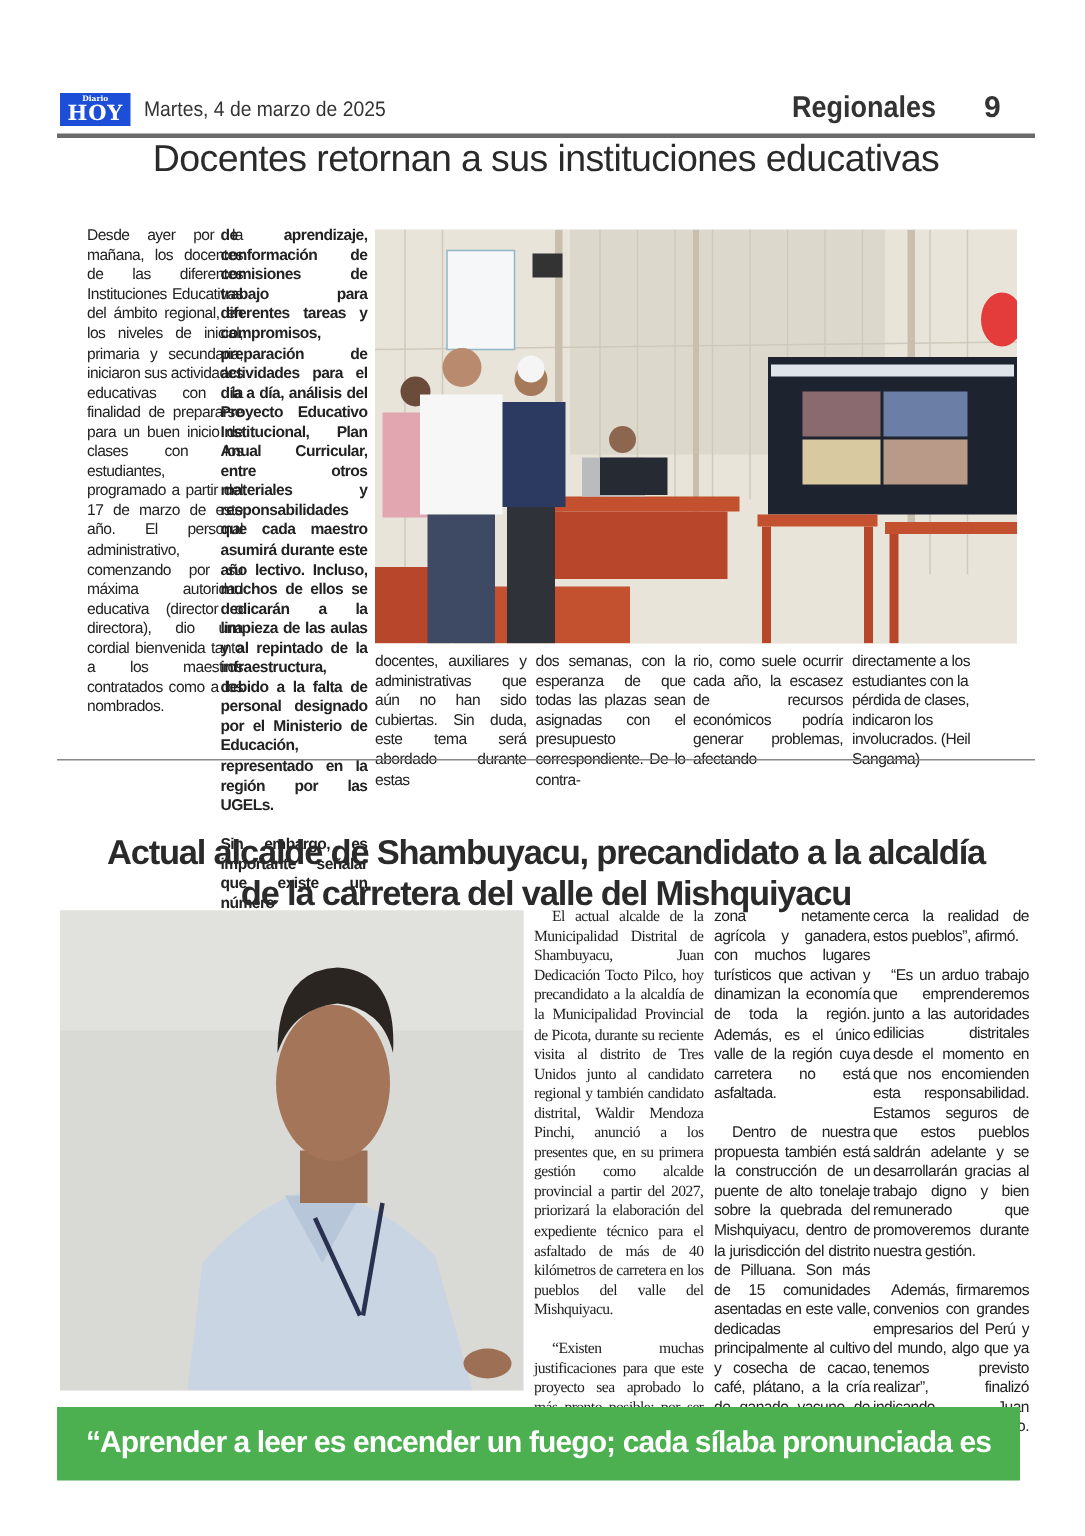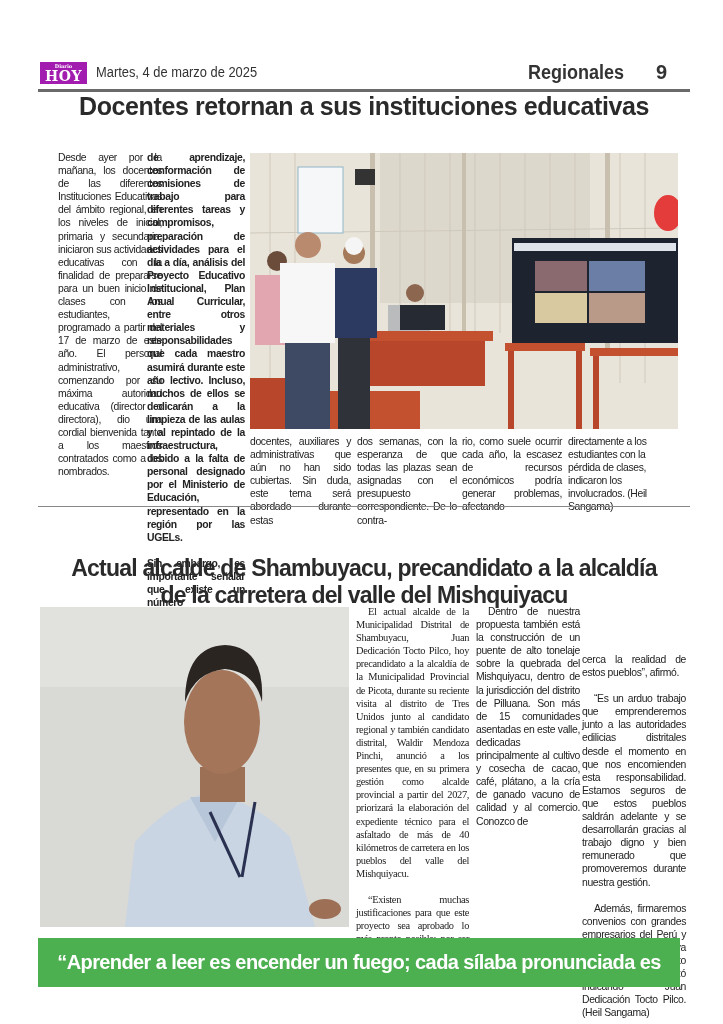--- a/index.html
+++ b/index.html
@@ -1,45 +1,45 @@
 <!DOCTYPE html>
 <html><head>
 <meta charset="utf-8">
 <style>
   html, body { margin:0; padding:0; background:#ffffff; }
   body { width:723px; height:1024px; position:relative; overflow:hidden; font-family:"Liberation Sans", sans-serif; color:#1a1a1a; }
   .abs { position:absolute; }
   
-  .logo { left:40px; top:62px; width:47px; height:22px; background:#a21caf; color:#fff; text-align:center; }
+  .logo { left:40px; top:62px; width:47px; height:22px; background:#1d4ed8; color:#fff; text-align:center; }
   .logo .small { font-family:"DejaVu Serif", serif; font-size:5px; font-weight:bold; line-height:6px; display:block; padding-top:1px; }
   .logo .big { font-family:"DejaVu Serif", serif; font-size:14px; font-weight:bold; line-height:14px; display:block; letter-spacing:0.5px; }
   .date { left:96px; top:64px; font-size:14px; color:#333; transform:scaleX(0.92); transform-origin:left; }
   .section { left:528px; top:61px; font-size:20px; font-weight:bold; color:#333; transform:scaleX(0.9); transform-origin:left; }
   .pagenum { left:656px; top:61px; font-size:20px; font-weight:bold; color:#333; }
   .rule1 { left:38px; top:89px; width:652px; height:3px; background:#6a6a6a; }
   
-  .h1 { left:38px; top:93px; width:652px; text-align:center; font-size:25px; font-weight:bold; line-height:27px; color:#2a2a2a; letter-spacing:-0.4px; }
+  .h1 { left:38px; top:93px; width:652px; text-align:center; font-size:25px; font-weight:normal; line-height:27px; color:#2a2a2a; letter-spacing:-0.4px; }
   
   .col { font-size:10.4px; line-height:13.1px; text-align:justify; color:#222; letter-spacing:-0.35px; hyphens:manual; }
   .col p { margin:0 0 13px 0; }
   .col p:last-child { margin-bottom:0; }
   .c1 { left:38px; top:151px; width:104px;margin-left:20px; }
   .c2 { left:147px; top:151px; width:98px;font-weight:bold; }
   .photo1 { left:250px; top:153px; width:428px; height:276px; background:#e7e2d8; overflow:hidden; }
   .bot1 { left:250px; top:435px; width:101px; }
   .bot2 { left:357px; top:435px; width:100px; }
   .bot3 { left:462px; top:435px; width:100px; }
   .bot4 { left:568px; top:435px; width:110px; }
   .rule2 { left:38px; top:506px; width:652px; height:1px; background:#888; }
   
   .h2 { left:38px; top:519px; width:652px; text-align:center; font-size:23px; font-weight:bold; line-height:27px; color:#2a2a2a; letter-spacing:-0.8px;margin-top:36px; }
   .photo2 { left:40px; top:607px; width:309px; height:320px; background:#dcdcd8; overflow:hidden; }
   .d1 { left:356px; top:605px; width:113px;font-family:Liberation Serif, serif; }
   .d2 { left:476px; top:605px; width:104px; }
-  .d3 { left:582px; top:605px; width:104px;margin-top:48px; }
+  .d3 { left:582px; top:605px; width:104px; }
   .ind { text-indent:12px; }
   
   .banner { left:38px; top:938px; width:642px; height:49px; background:#4caf50; color:#fff; font-size:20px; font-weight:bold; line-height:49px; text-align:center; letter-spacing:-0.6px; }
   svg { display:block; }
 </style>
 </head>
 <body>
 
 <div class="abs logo">
   <span class="small">Diario</span>
@@ -163,20 +163,21 @@
 
     <ellipse cx="285" cy="302" rx="16" ry="10" fill="#9d6f55"></ellipse>
   </svg>
 </div>
 
 <div class="abs col d1">
   <p class="ind">El actual alcalde de la Municipalidad Distrital de Shambuyacu, Juan Dedicación Tocto Pilco, hoy precandidato a la alcaldía de la Municipalidad Provincial de Picota, durante su reciente visita al distrito de Tres Unidos junto al candidato regional y también candidato distrital, Waldir Mendoza Pinchi, anunció a los presentes que, en su primera gestión como alcalde provincial a partir del 2027, priorizará la elaboración del expediente técnico para el asfaltado de más de 40 kilómetros de carretera en los pueblos del valle del Mishquiyacu.</p>
   <p class="ind">“Existen muchas justificaciones para que este proyecto sea aprobado lo más pronto posible: por ser una</p>
 </div>
 <div class="abs col d2">
+  <p>zona netamente agrícola y ganadera, con muchos lugares turísticos que activan y dinamizan la economía de toda la región. Además, es el único valle de la región cuya carretera no está asfaltada.</p>
   <p class="ind">Dentro de nuestra propuesta también está la construcción de un puente de alto tonelaje sobre la quebrada del Mishquiyacu, dentro de la jurisdicción del distrito de Pilluana. Son más de 15 comunidades asentadas en este valle, dedicadas principalmente al cultivo y cosecha de cacao, café, plátano, a la cría de ganado vacuno de calidad y al comercio. Conozco de</p>
 </div>
 <div class="abs col d3">
   <p>cerca la realidad de estos pueblos”, afirmó.</p>
   <p class="ind">“Es un arduo trabajo que emprenderemos junto a las autoridades edilicias distritales desde el momento en que nos encomienden esta responsabilidad. Estamos seguros de que estos pueblos saldrán adelante y se desarrollarán gracias al trabajo digno y bien remunerado que promoveremos durante nuestra gestión.</p>
   <p class="ind">Además, firmaremos convenios con grandes empresarios del Perú y del mundo, algo que ya tenemos previsto realizar”, finalizó indicando Juan Dedicación Tocto Pilco. (Heil Sangama)</p>
 </div>
 
 <div class="abs banner">“Aprender a leer es encender un fuego; cada sílaba pronunciada es una chispa”.</div>
 

